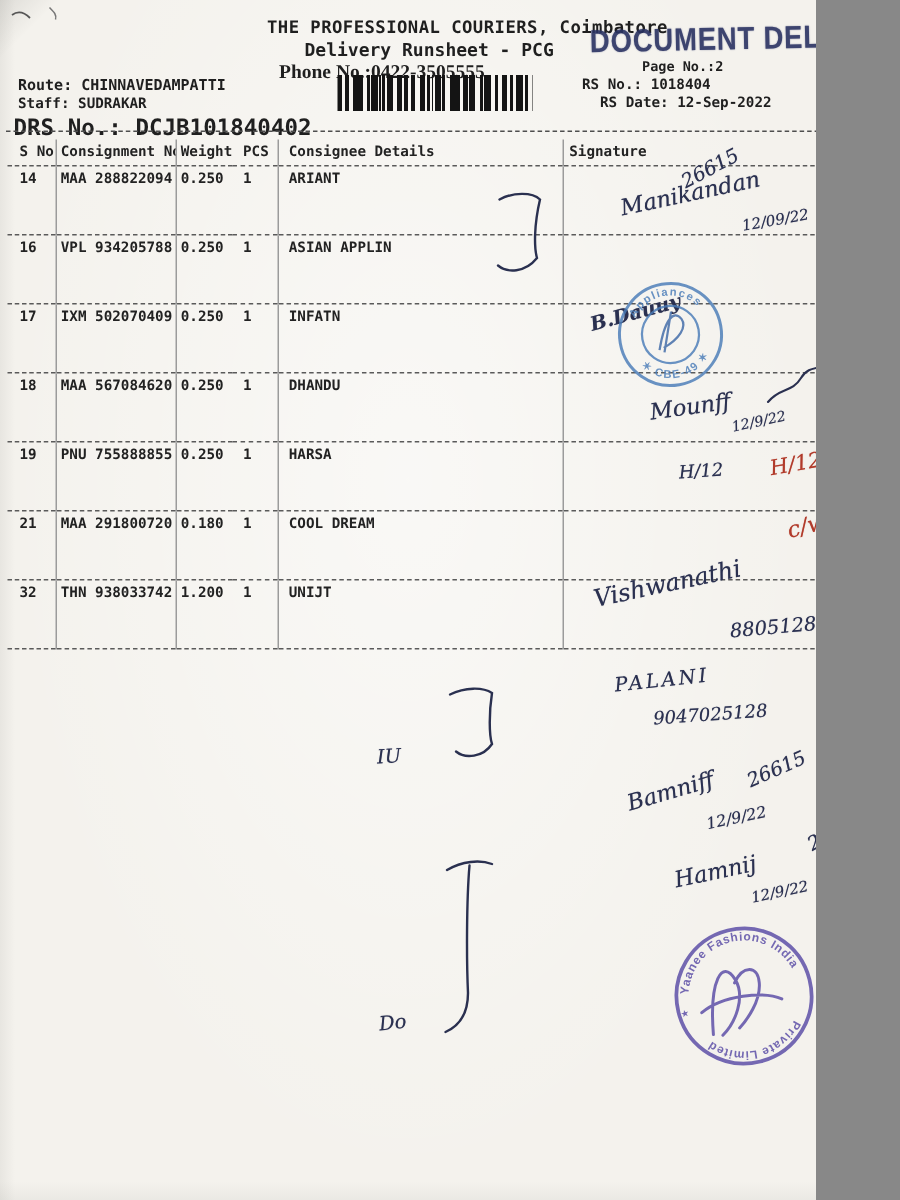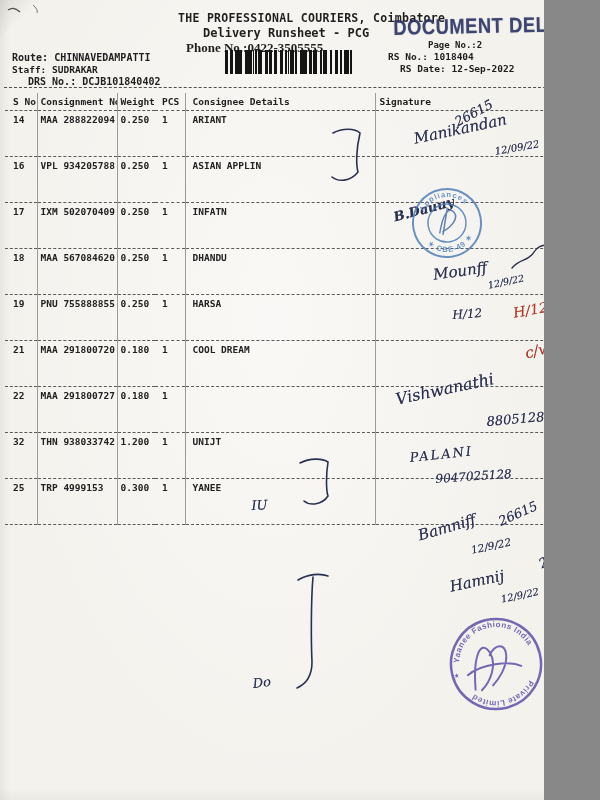--- a/index.html
+++ b/index.html
@@ -14,21 +14,21 @@
     font-family:"DejaVu Sans Mono", monospace;
     color:#1f1f1f;
   }
   .abs{position:absolute;}
   .mono{font-family:"DejaVu Sans Mono", monospace; font-weight:bold; white-space:nowrap;}
   .t-company{left:178px; top:11px; font-size:11.5px; letter-spacing:.3px;}
   .t-sub{left:203px; top:26px; font-size:12px;}
   .t-phone{left:186px; top:40px; font-size:13px;font-family:Liberation Serif, serif;}
   .t-route{left:12px; top:52px; font-size:10px;}
   .t-staff{left:12px; top:64px; font-size:9.5px;}
-  .t-drs{left:28px; top:76px; font-size:10px;}
+  .t-drs{left:9px; top:76px; font-size:15px;}
   .t-rsno{left:388px; top:51px; font-size:9.5px;}
   .t-rsdate{left:388px; top:63px; font-size:9.5px;padding-left:12px;}
   .t-pageno{left:428px; top:40px; font-size:9px;}
   .doc-stamp{
     left:393px; top:16px; font-family:"Liberation Sans", sans-serif;
     font-weight:bold; font-size:18px; letter-spacing:.5px; color:#2a3262;
     transform:rotate(-1.2deg) scale(1.02,1.18); transform-origin:left top;
     opacity:.9; white-space:nowrap; text-shadow:0 0 1px rgba(42,50,98,.55);
   }
   .barcode{
@@ -146,41 +146,25 @@
         </tr>
       <tr>
           <td class="vr c-sno">21</td>
           <td class="vr">MAA 291800720</td>
           <td>0.180</td>
           <td class="vr c-pcs">1</td>
           <td class="vr c-con">COOL DREAM</td>
           <td class="vr-faint"></td>
         </tr>
       <tr>
-          <td class="vr c-sno">22</td>
-          <td class="vr">MAA 291800727</td>
-          <td>0.180</td>
-          <td class="vr c-pcs">1</td>
-          <td class="vr c-con"></td>
-          <td class="vr-faint"></td>
-        </tr>
-      <tr>
           <td class="vr c-sno">32</td>
           <td class="vr">THN 938033742</td>
           <td>1.200</td>
           <td class="vr c-pcs">1</td>
           <td class="vr c-con">UNIJT</td>
-          <td class="vr-faint"></td>
-        </tr>
-      <tr>
-          <td class="vr c-sno">25</td>
-          <td class="vr">TRP 4999153</td>
-          <td>0.300</td>
-          <td class="vr c-pcs">1</td>
-          <td class="vr c-con">YANEE</td>
           <td class="vr-faint"></td>
         </tr>
     </tbody>
   </table>
 
   <span class="hw" style="left:452px;top:116px;font-size:13px;transform:rotate(-28deg)">26615</span>
   <span class="hw" style="left:412px;top:130px;font-size:15px;transform:rotate(-12deg)">Manikandan</span>
   <span class="hw" style="left:494px;top:146px;font-size:10px;transform:rotate(-10deg)">12/09/22</span>
   <span class="hw" style="left:392px;top:210px;font-size:13px;font-weight:bold;transform:rotate(-15deg)">B.Dauuy</span>
   <span class="hw" style="left:432px;top:266px;font-size:15px;transform:rotate(-8deg)">Mounff</span>

